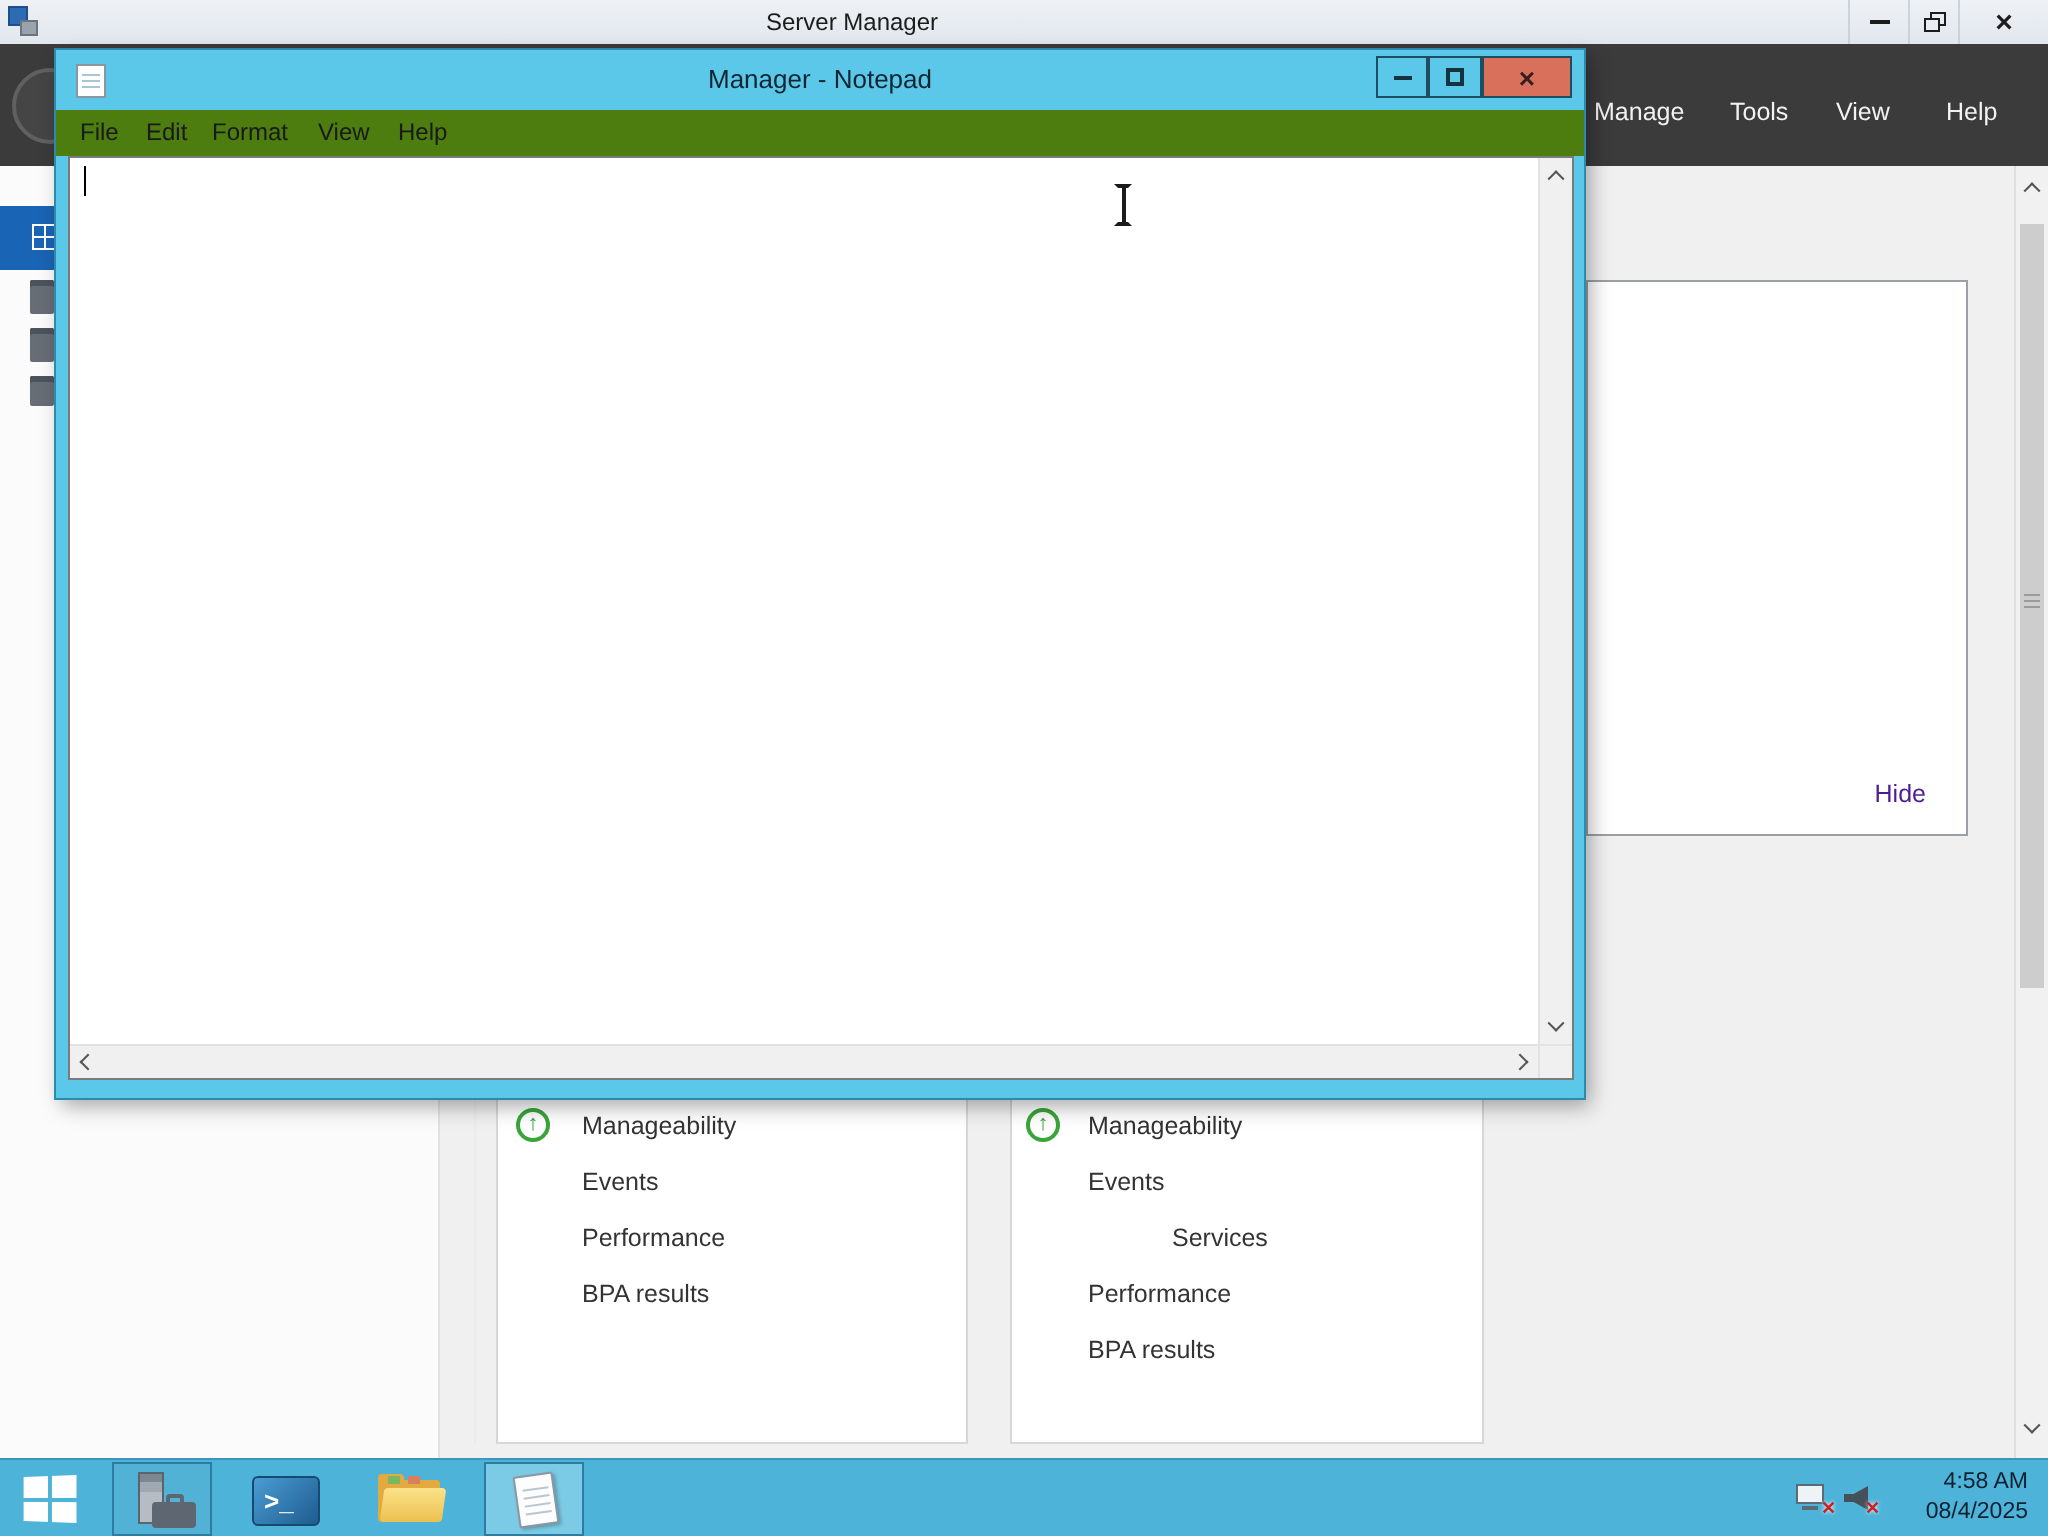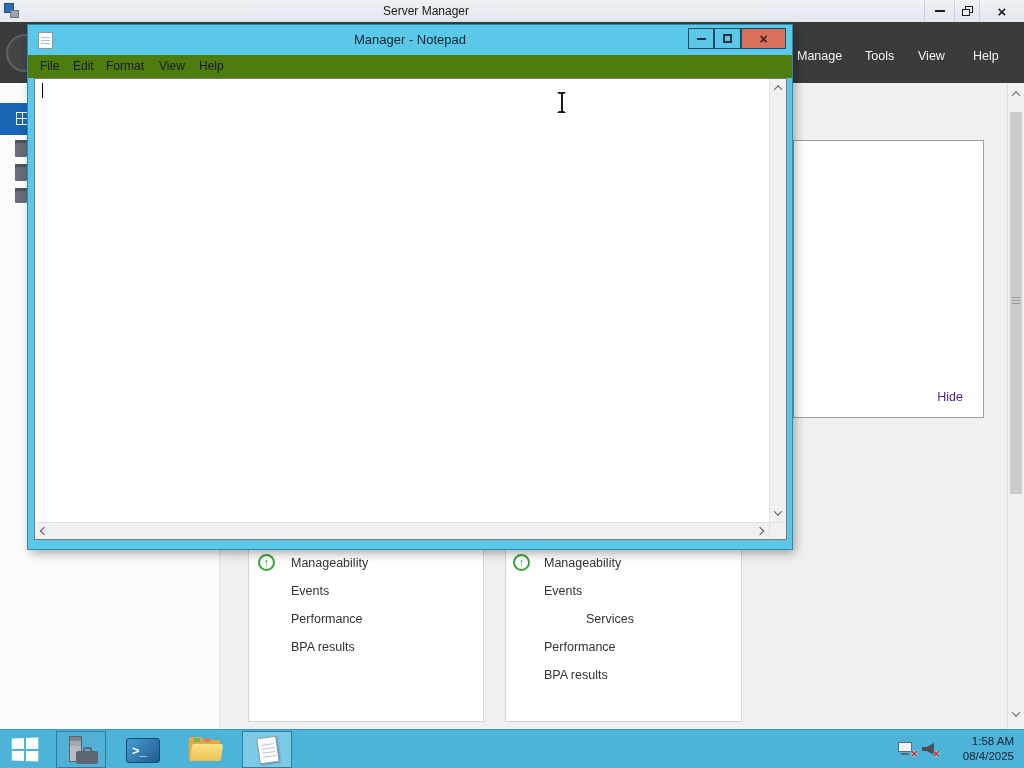--- a/index.html
+++ b/index.html
@@ -294,18 +294,18 @@
       <span class="net-mon"></span>
         <span class="net-base"></span>
         <span class="badge-x">✕</span>
     </div>
     <div class="tray-ic" style="left:921px;width:18px;">
       <span class="spk"></span>
         <span class="badge-x">✕</span>
     </div>
 
     <div class="tray-clock">
-      <div>1:58 AM</div>
+      <div>4:58 AM</div>
       <div>08/4/2025</div>
     </div>
   </div>
 
 </div>
 
 </body></html>

